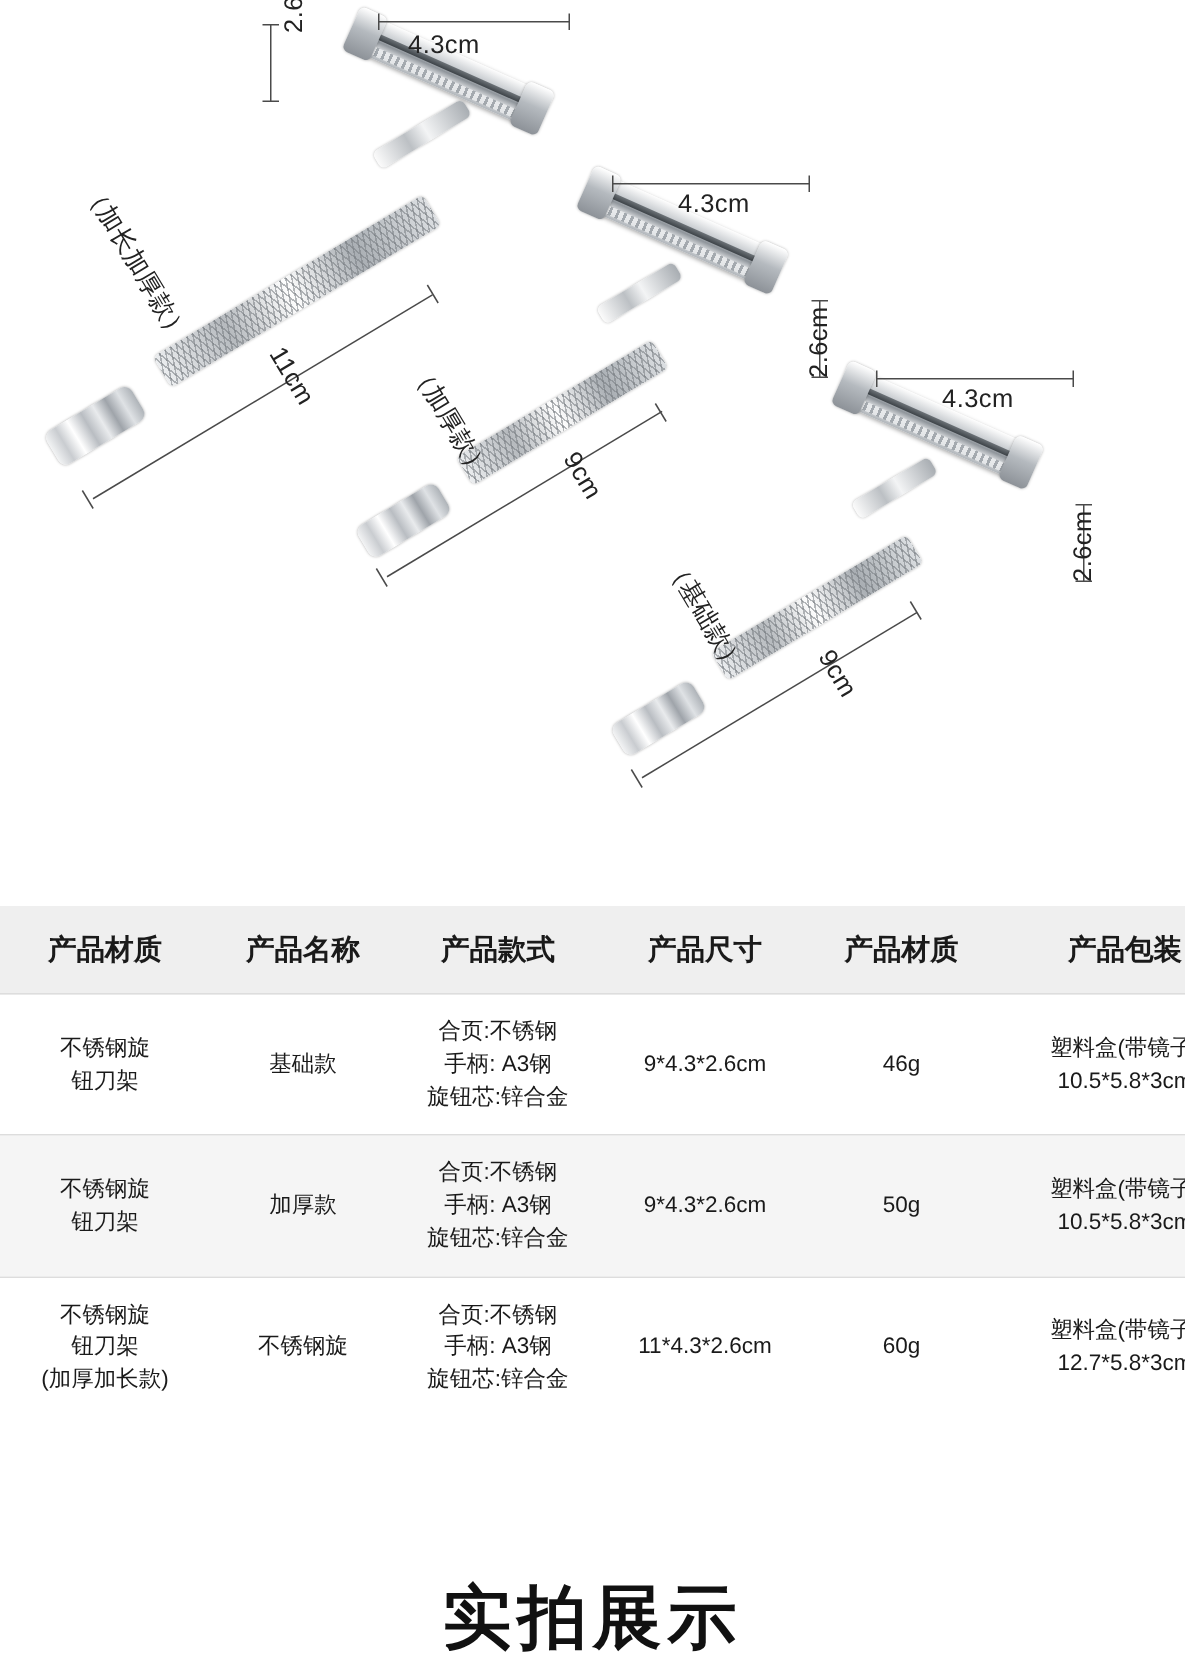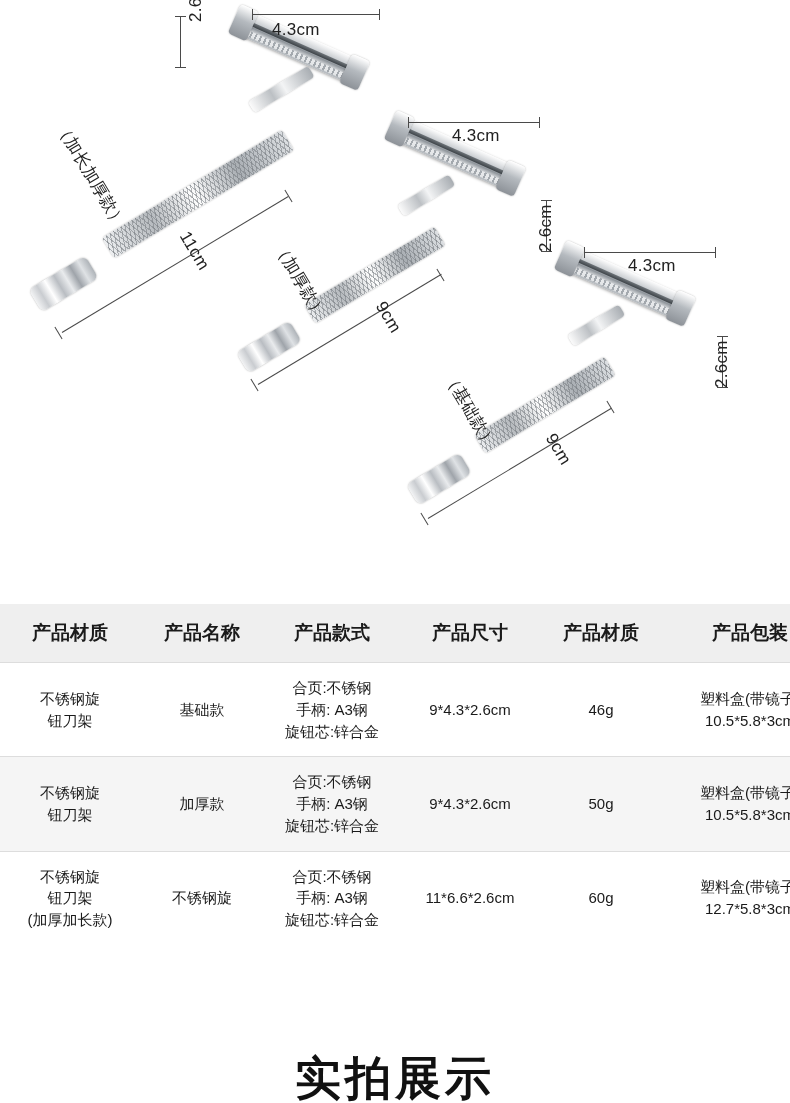--- a/index.html
+++ b/index.html
@@ -322,21 +322,21 @@
 10.5*5.8*3cm</span></td>
     </tr>
     <tr>
       <td><span class="multiline">不锈钢旋
 钮刀架
 (加厚加长款)</span></td>
       <td><span>不锈钢旋</span></td>
       <td><span class="multiline">合页:不锈钢
 手柄: A3钢
 旋钮芯:锌合金</span></td>
-      <td><span>11*6.6*2.6cm</span></td>
+      <td><span>11*4.3*2.6cm</span></td>
       <td><span>60g</span></td>
       <td><span class="multiline">塑料盒(带镜子)
 12.7*5.8*3cm</span></td>
     </tr>
   </tbody>
 </table>
 
 <div class="section-title">实拍展示</div>
 
 </body></html>

